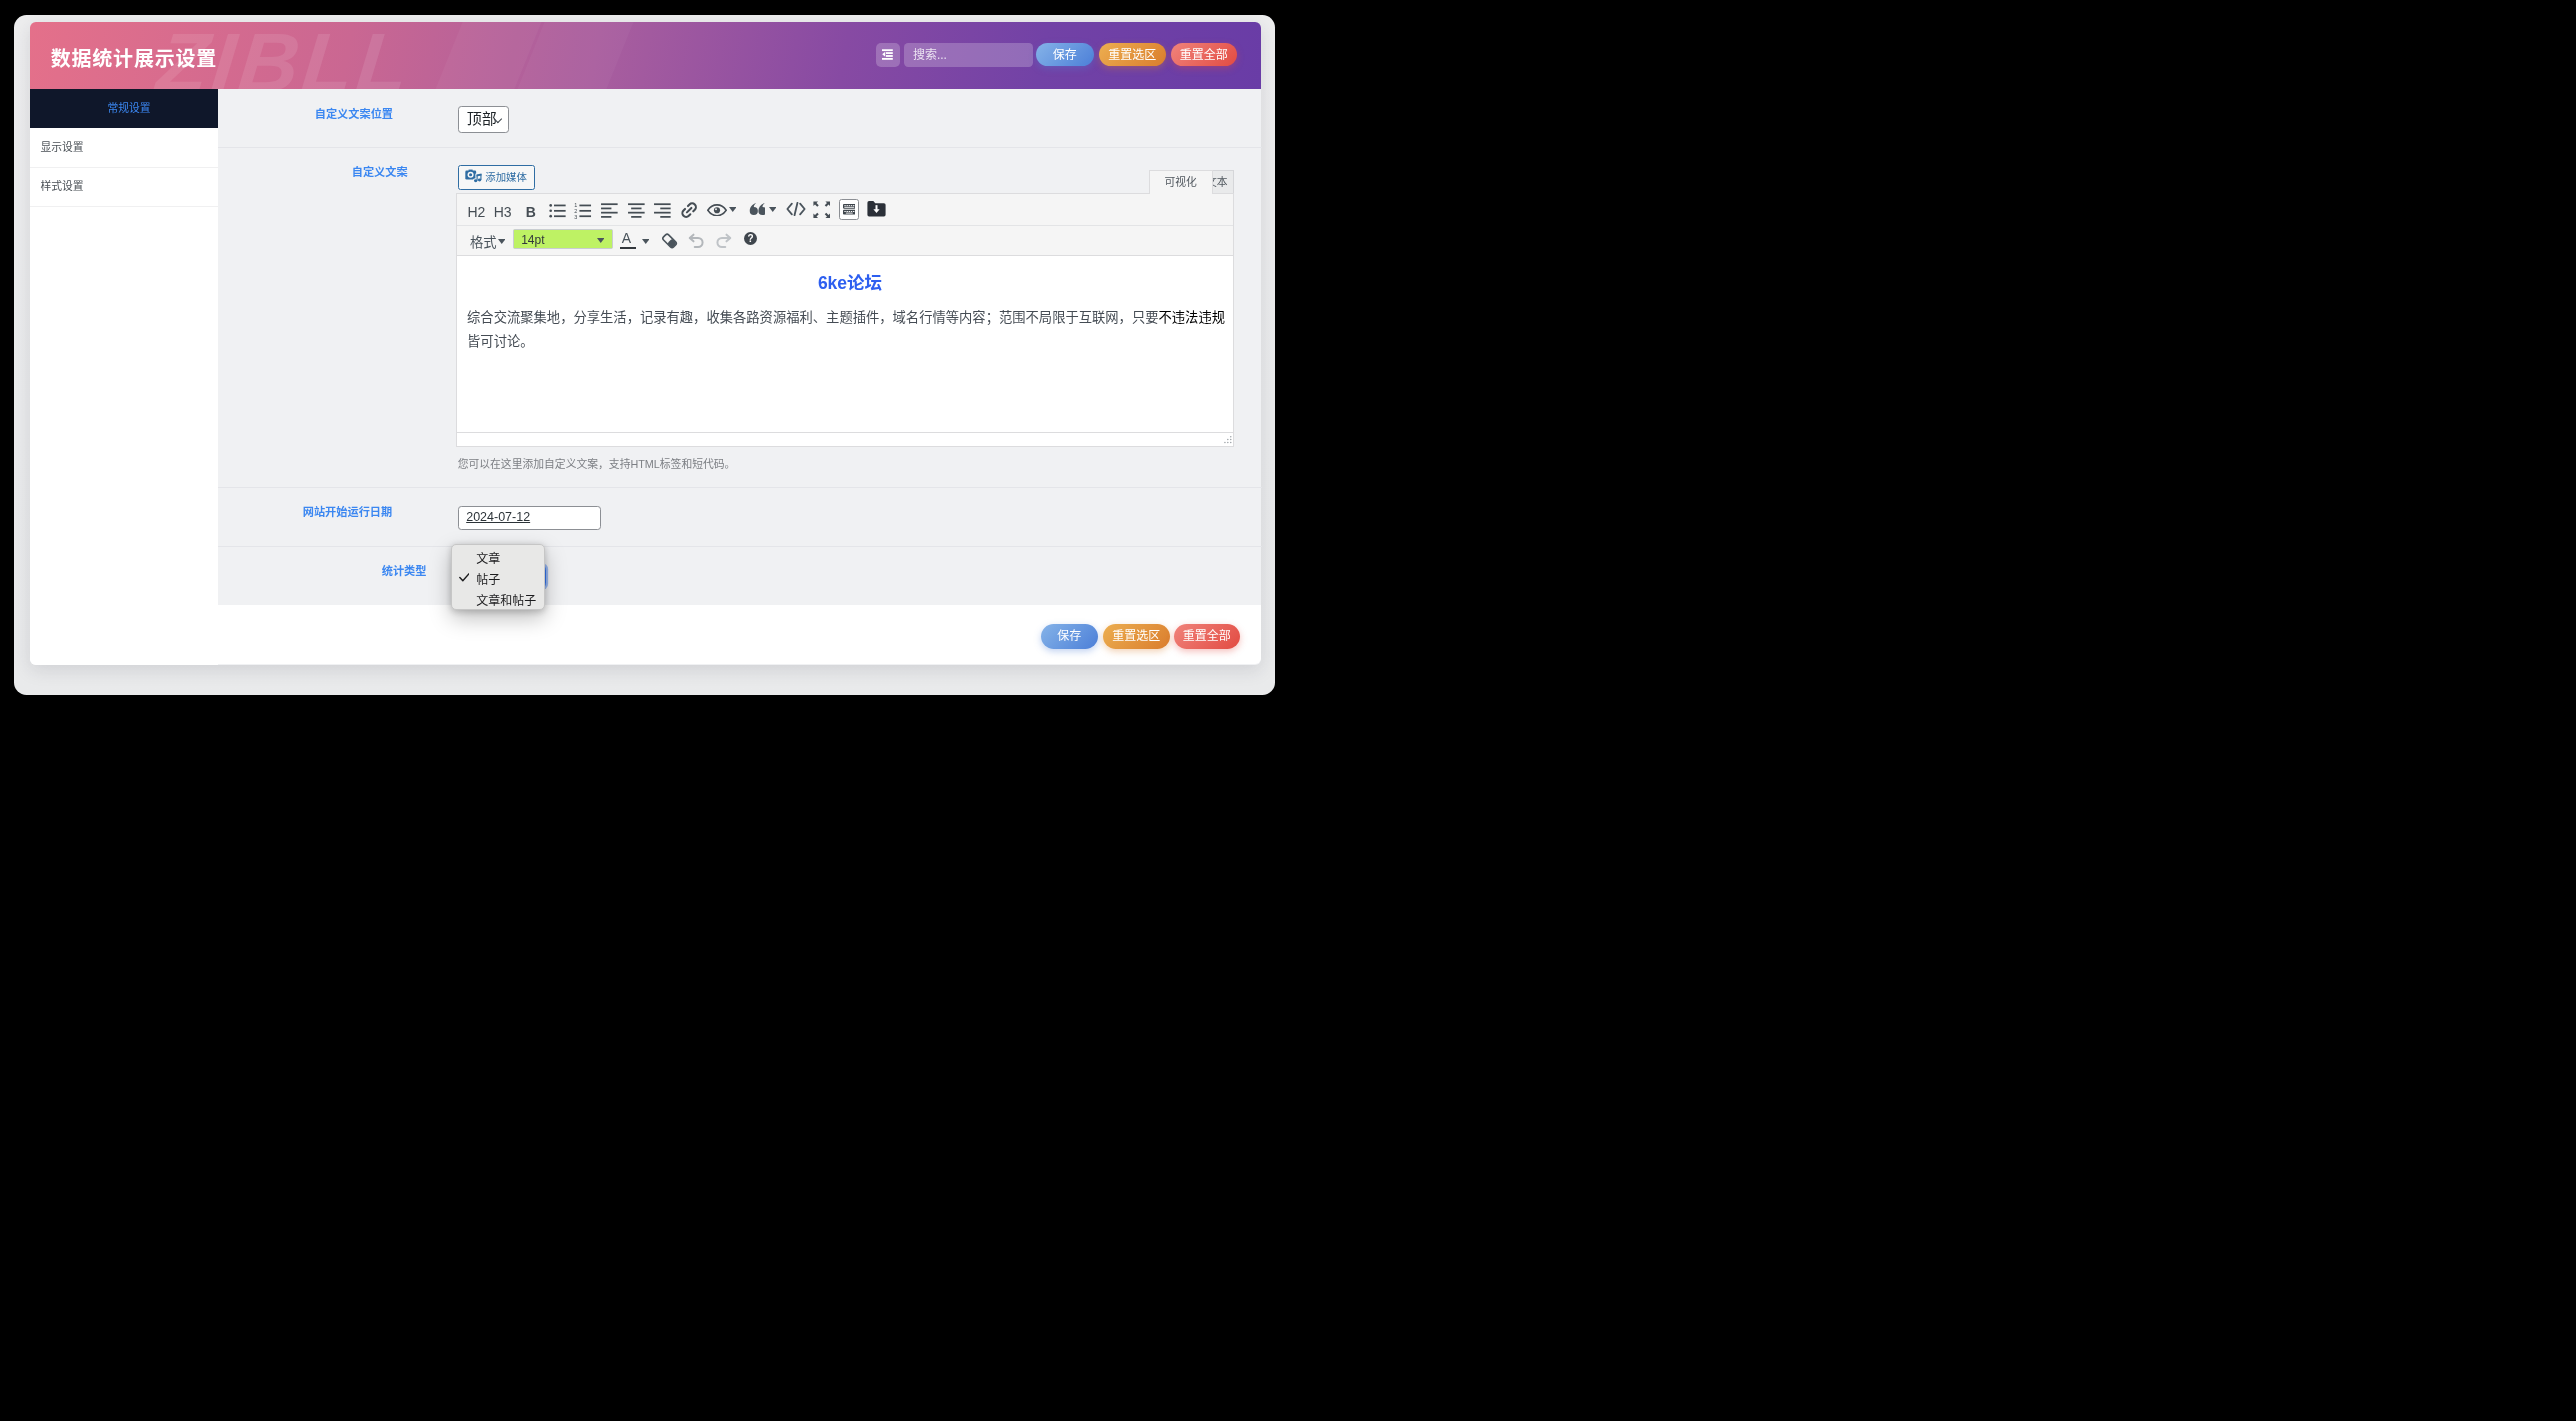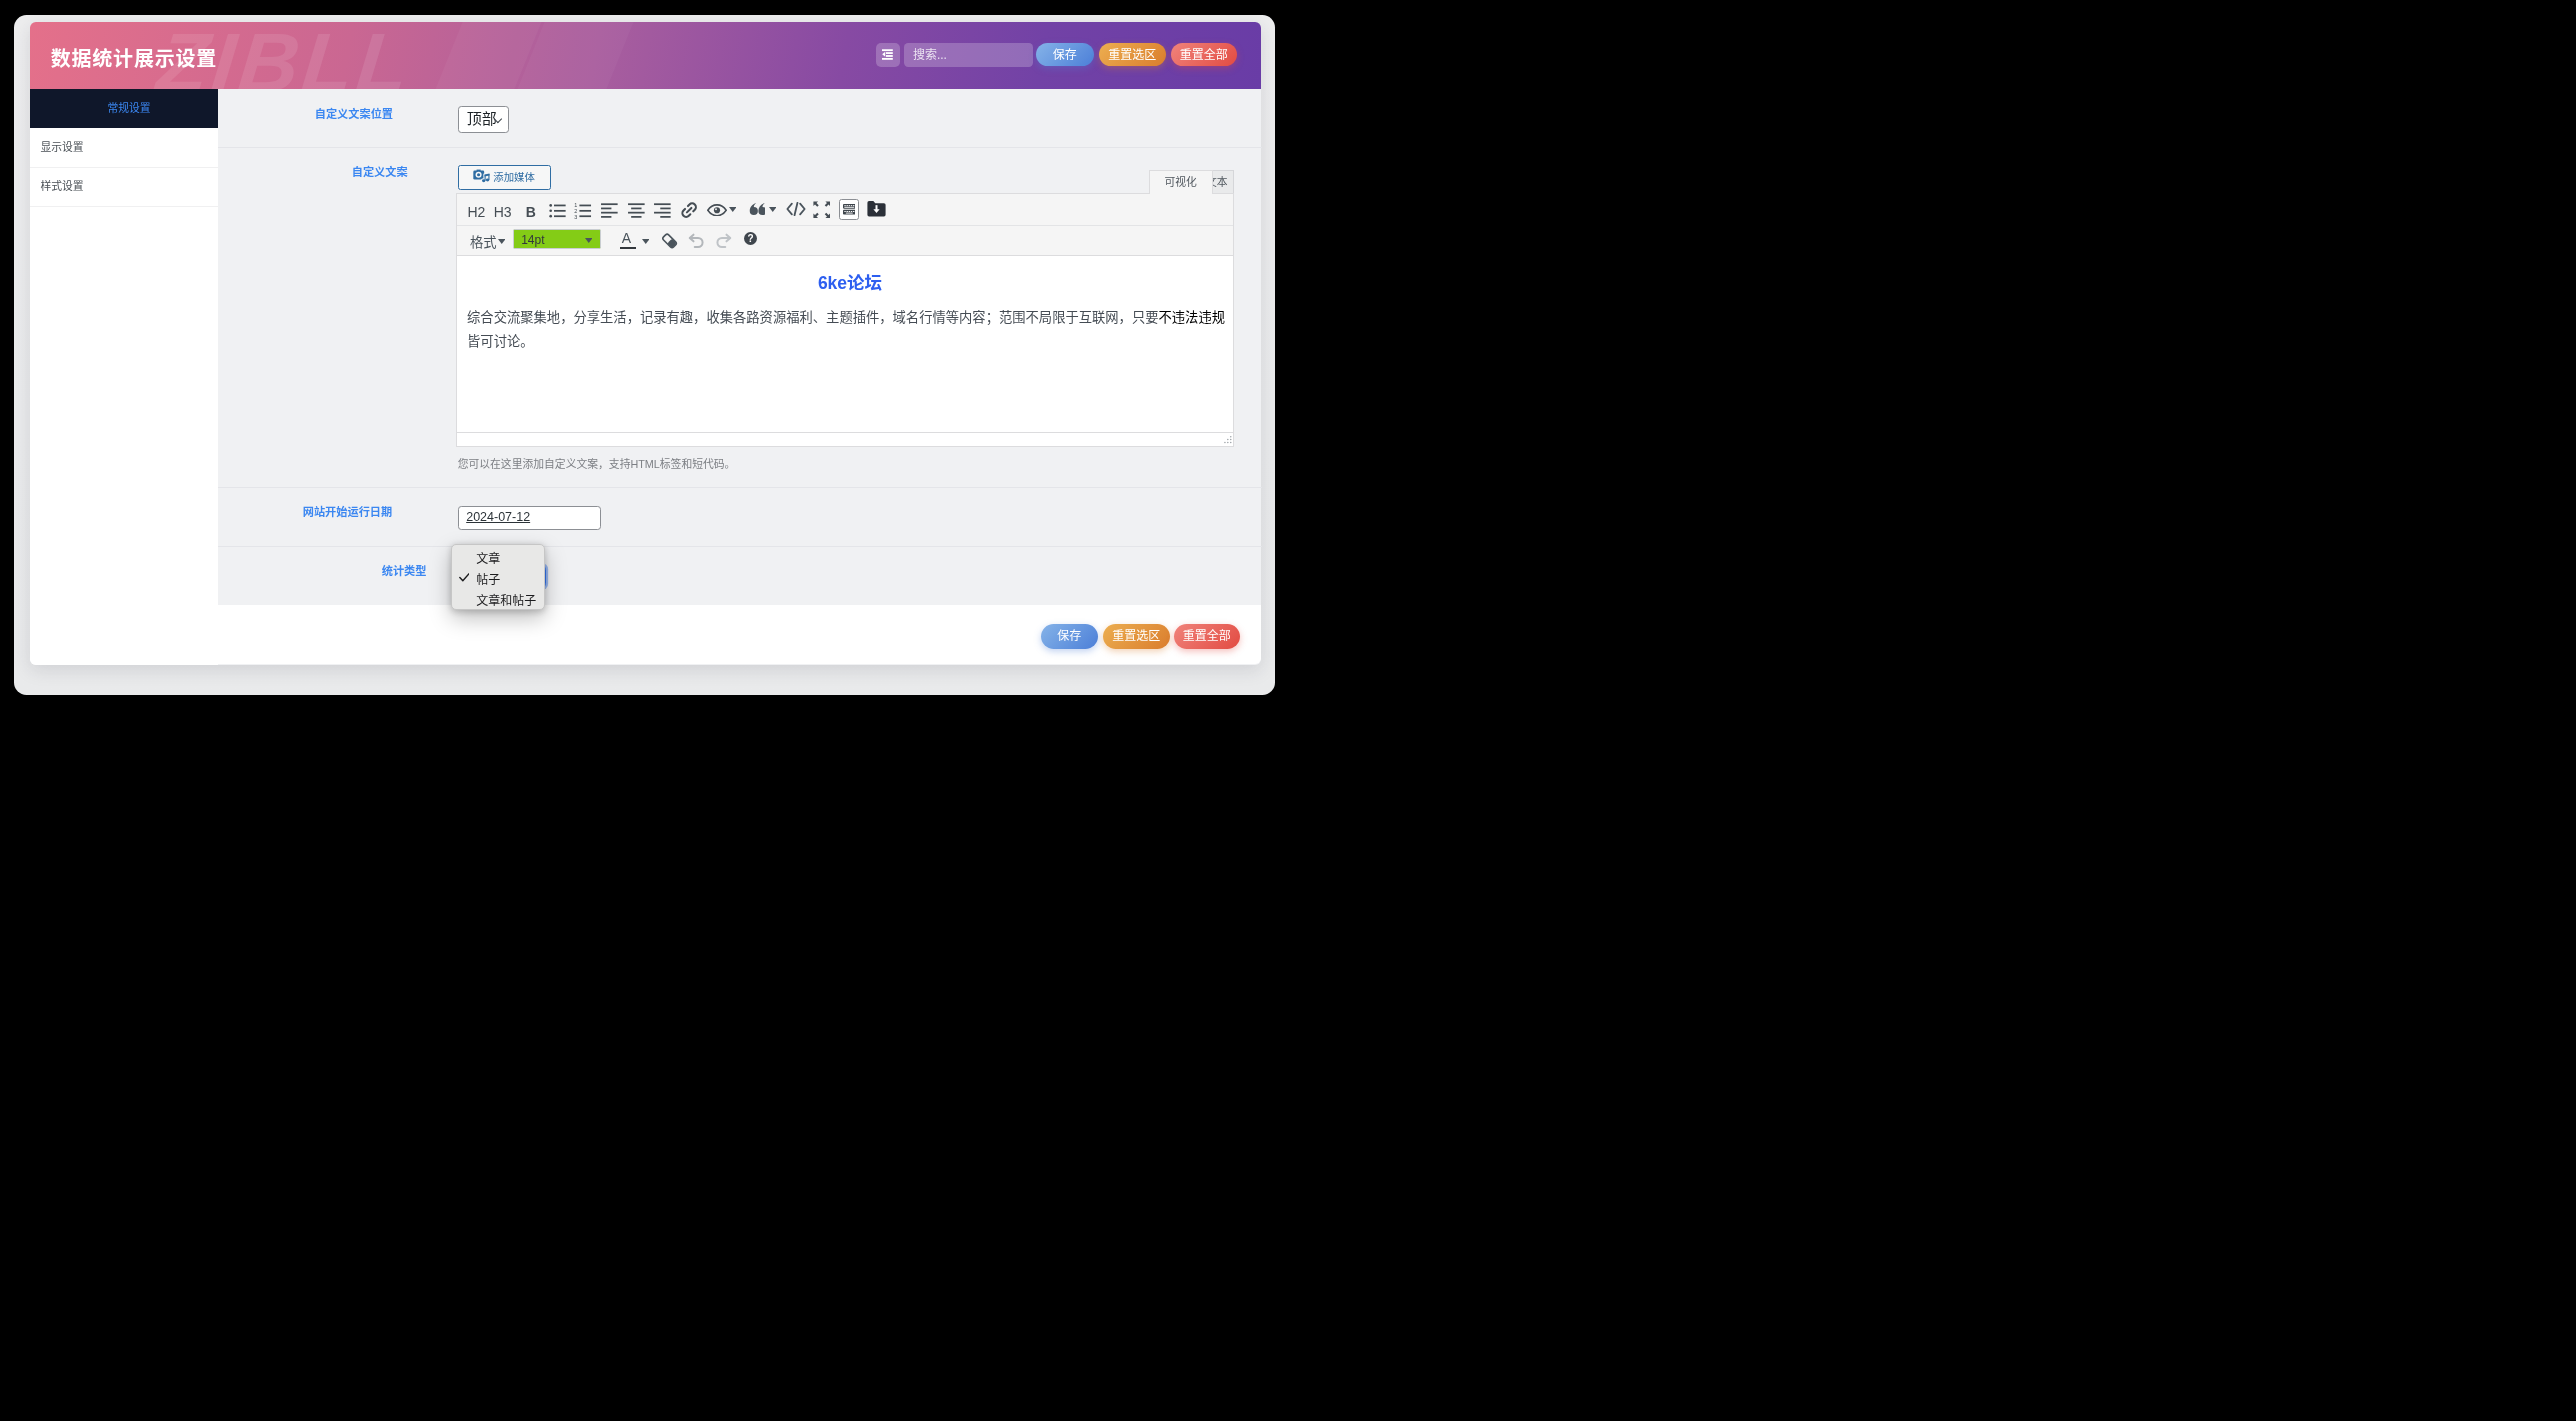--- a/index.html
+++ b/index.html
@@ -24,21 +24,21 @@
 .mi { position:absolute; left:0; width:188px; height:39px; font-size:10.8px; color:#4a5056; line-height:39px; padding-left:10.8px; }
 .mi.active { background:#0f172a; color:#3b87f1;text-align:center; }
 .mline { position:absolute; left:0; width:188px; height:0.8px; background:#f0f0f1; }
 
 .row-line { position:absolute; left:188px; width:1044px; height:0.8px; background:#e4e5e9; }
 .flabel { position:absolute; font-size:11.2px; font-weight:bold; color:#3b87f1; line-height:12.5px; }
 
 .sel { position:absolute; left:428px; top:84px; width:51px; height:27px; background:#fff; border:1.2px solid #8c8f94; border-radius:3.3px; font-size:15px; color:#1d2327; line-height:24.5px; padding-left:8px; }
 .sel .car { position:absolute; right:6.7px; top:9.2px; width:5.8px; height:5.8px; border-right:1.5px solid #3c434a; border-bottom:1.5px solid #3c434a; transform:rotate(45deg); }
 
-.mediabtn { position:absolute; left:428px; top:143px; width:93px; height:25px; background:#f6f7f7; border:1px solid #2f6da3; border-radius:2.5px; color:#2f6da3; font-size:10.4px; line-height:23px; text-align:center; }
+.mediabtn { position:absolute; left:428px; top:143px; width:77px; height:25px; background:#f6f7f7; border:1px solid #2f6da3; border-radius:2.5px; color:#2f6da3; font-size:10.4px; line-height:23px; text-align:center; }
 
 .tab { position:absolute; top:148px; height:24px; font-size:10.8px; color:#50575e; text-align:center; }
 .tab.vis { left:1119px; width:64px; height:24.5px; background:#f5f5f5; border:0.8px solid #dcdcde; border-bottom:none; line-height:23px; z-index:3; }
 .tab.txt { left:1170px; width:34px; background:#e9eaeb; border:0.8px solid #d5d6d9; line-height:22.5px; }
 
 .editor { position:absolute; left:426px; top:171px; width:778px; height:254px; background:#fff; border:0.8px solid #dcdcde; }
 .tbar1 { position:absolute; left:0; top:0; width:776px; height:32px; background:#f5f5f5; border-bottom:0.8px solid #e3e4e6; }
 .tbar2 { position:absolute; left:0; top:32px; width:776px; height:30px; background:#f5f5f5; border-bottom:0.8px solid #dcdcde; }
 .econtent { position:absolute; left:0; top:62px; width:776px; height:178px; background:#fff; overflow:hidden; }
 .estatus { position:absolute; left:0; bottom:0; width:776px; height:13.3px; background:#fff; border-top:0.8px solid #dcdcde; }
@@ -241,21 +241,21 @@
               <rect x="10.3" y="6.2" width="2.4" height="6"></rect>
               <path d="M7.7 11.3 h7.6 L11.5 15.6 z"></path>
             </g>
         </svg>
       </div>
       <div class="tbar2">
         <div class="ti" style="left:13.3px; top:6.7px; font-size:13.3px; color:#4a545c;">格式</div>
         <svg class="ti" style="left:41px; top:13px;" width="7.5" height="5" viewBox="0 0 9 6">
             <path d="M0 0 h9 l-4.5 6 z" fill="#4a545c"></path>
           </svg>
-        <div class="ti" style="left:56px; top:3.5px; width:88px; height:20.4px; background:#84cc16; border:0.8px solid #c9cdd1; border-radius:1.7px;">
+        <div class="ti" style="left:56px; top:3.5px; width:100px; height:20.4px; background:#bef264; border:0.8px solid #c9cdd1; border-radius:1.7px;">
           <span style="position:absolute; left:7.5px; top:2.5px; font-size:12px; color:#32373c;">14pt</span>
           <svg style="position:absolute; right:7.5px; top:7.5px;" width="7.5" height="5" viewBox="0 0 9 6">
               <path d="M0 0 h9 l-4.5 6 z" fill="#4a545c"></path>
             </svg>
         </div>
         <div class="ti" style="left:165px; top:4.2px; font-size:14px; color:#4a545c;">A</div>
         <div class="ti" style="left:163px; top:21.6px; width:16.6px; height:2.2px; background:#32373c;"></div>
         <svg class="ti" style="left:185px; top:13px;" width="7.5" height="5" viewBox="0 0 9 6">
             <path d="M0 0 h9 l-4.5 6 z" fill="#4a545c"></path>
           </svg>

